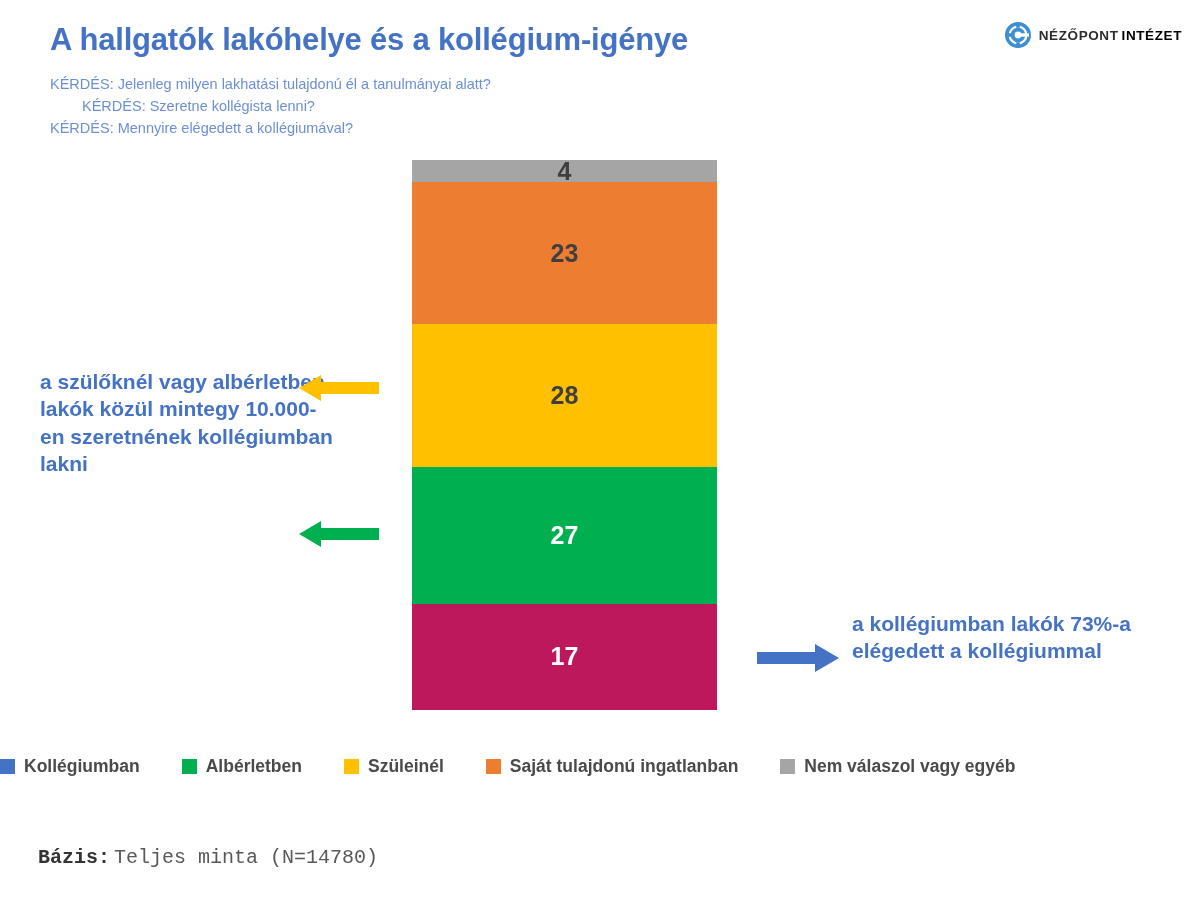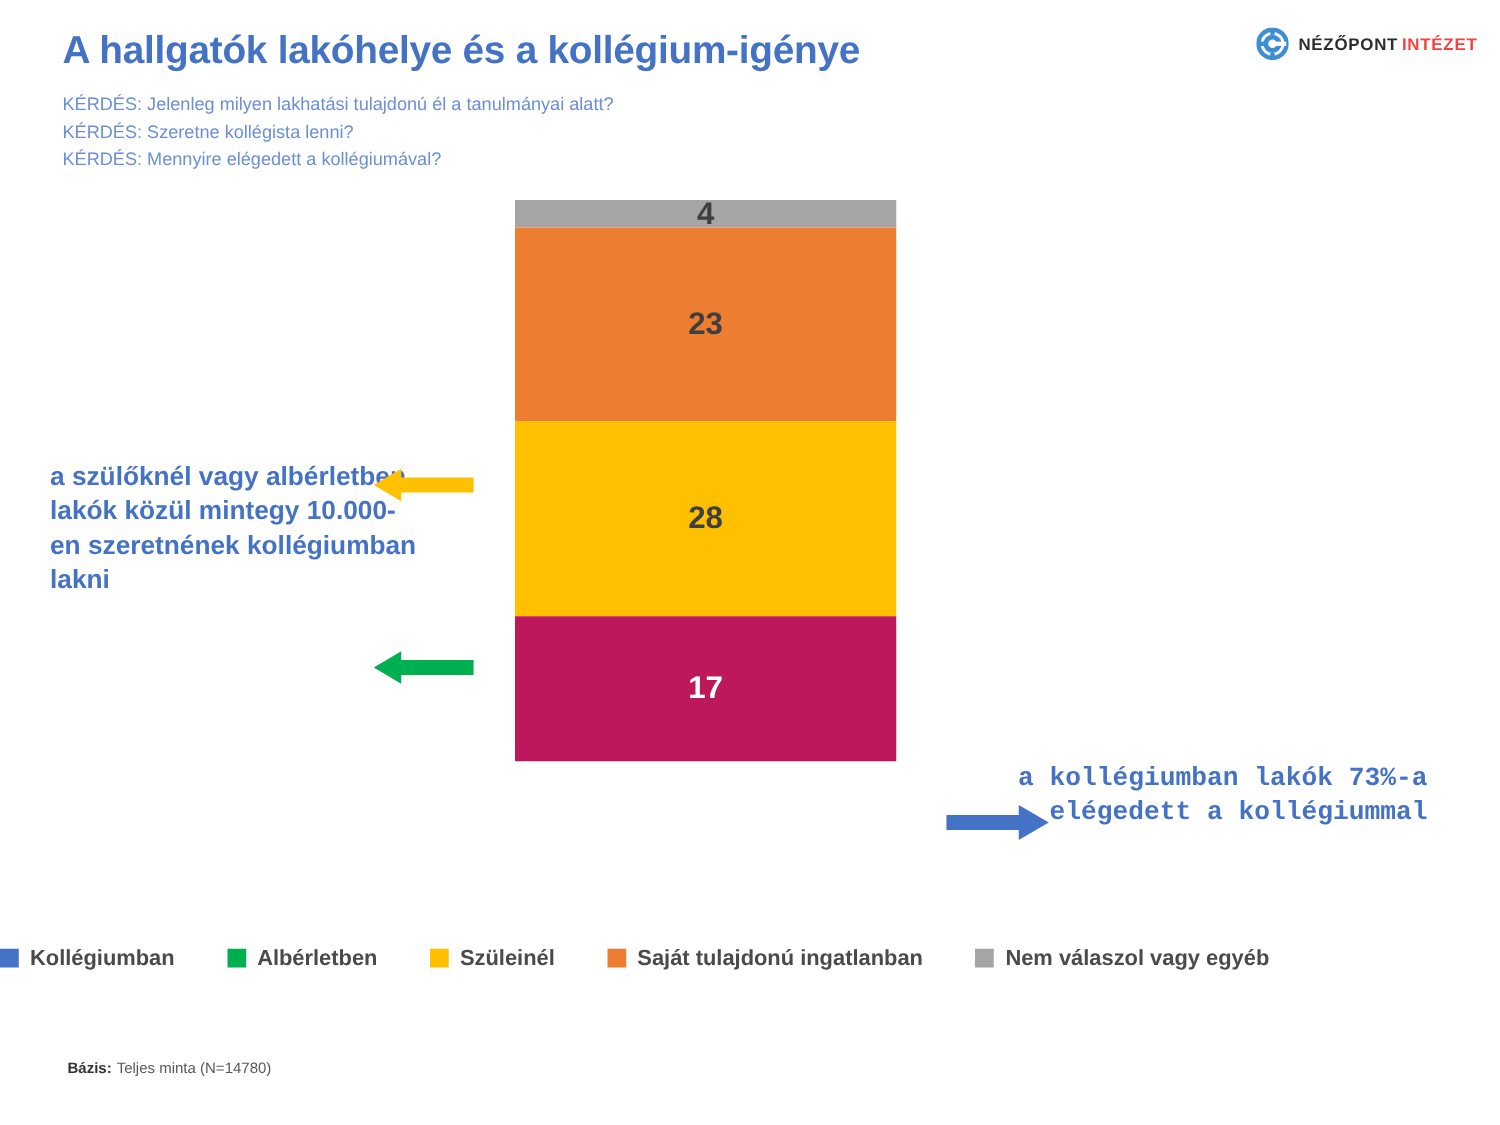--- a/index.html
+++ b/index.html
@@ -34,42 +34,42 @@
   }
   .subtitle-line {
     position: absolute;
     left: 50px;
     font-size: 14.5px;
     color: #6c8fd4;
     white-space: nowrap;
     line-height: 1;
   }
   #sub0 { top: 77px; }
-  #sub1 { top: 99px; }
+  #sub1 { top: 99px; margin-left: 32px; }
   #sub2 { top: 121px; }
   .sub-label { margin-right: 4px; }
 
   
   #logo {
     position: absolute;
     right: 18px;
     top: 22px;
     display: flex;
     align-items: center;
     gap: 8px;
   }
   #logo-mark { display: block; }
   #logo-text {
     font-size: 13.5px;
     font-weight: bold;
     letter-spacing: 0.6px;
     white-space: nowrap;
   }
   #logo-word-1 { color: #2c2c2c; }
-  #logo-word-2 { color: #ef4444; margin-left: 3px; }
+  #logo-word-2 { color: #000000; margin-left: 3px; }
 
   
   #bar {
     position: absolute;
     left: 412px;
     top: 160px;
     width: 305px;
     height: 550px;
     display: flex;
     flex-direction: column;
@@ -98,25 +98,24 @@
     color: #4472c4;
     line-height: 1.30;
   }
   #ann-left {
     left: 40px;
     top: 368px;
     width: 300px;
     text-align: left;
   }
   #ann-right {
-    left: 812px;
+    left: 852px;
     top: 610px;
     width: 330px;
-    text-align: right;
-    font-family: Liberation Mono, monospace;
+    text-align: left;
   }
 
   .arrow { position: absolute; display: block; }
   #arrow-yellow { left: 299px; top: 374px; }
   #arrow-green  { left: 299px; top: 520px; }
   #arrow-blue   { left: 757px; top: 643px; }
 
   
   #legend {
     position: absolute;
@@ -142,26 +141,27 @@
   .legend-label {
     font-size: 17.5px;
     font-weight: bold;
     color: #4a4a4a;
     line-height: 1;
   }
 
   
   #footer {
     position: absolute;
-    left: 54px;
+    left: 38px;
     top: 848px;
-    font-size: 12px;
+    font-size: 20px;
     color: #585858;
     white-space: nowrap;
     line-height: 1;
+    font-family: Liberation Mono, monospace;
   }
   #footer-label {
     font-weight: bold;
     color: #333333;
     margin-right: 4px;
   }
 </style>
 </head>
 <body>
 
@@ -197,20 +197,23 @@
   <div id="bar">
     <div class="segment" style="height:22.222px;background:#a5a5a5;">
       <span class="segment-label label-dark">4</span>
     </div>
     <div class="segment" style="height:155px;background:#ed7d31;">
       <span class="segment-label label-dark">23</span>
     </div>
     <div class="segment" style="height:155.556px;background:#ffc000;">
       <span class="segment-label label-dark">28</span>
     </div>
+    <div class="segment" style="height:150.000px;background:#00b050;">
+      <span class="segment-label label-light">27</span>
+    </div>
     <div class="segment" style="height:116px;background:#be185d;justify-content:center;">
       <span class="segment-label label-light">17</span>
     </div>
   </div>
 
   <div class="annotation" id="ann-left">a szülőknél vagy albérletben lakók közül mintegy 10.000-en szeretnének kollégiumban lakni</div>
 
   <svg class="arrow" id="arrow-yellow" width="80" height="28" viewBox="0 0 80 28">
     <path d="M0 14 L22 1 L22 8 L80 8 L80 20 L22 20 L22 27 Z" fill="#ffc000"></path>
   </svg>

